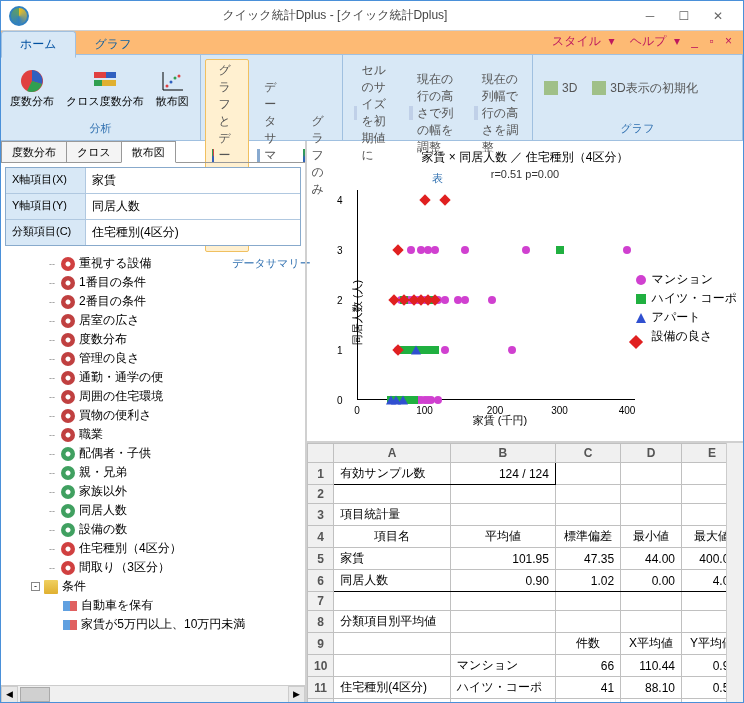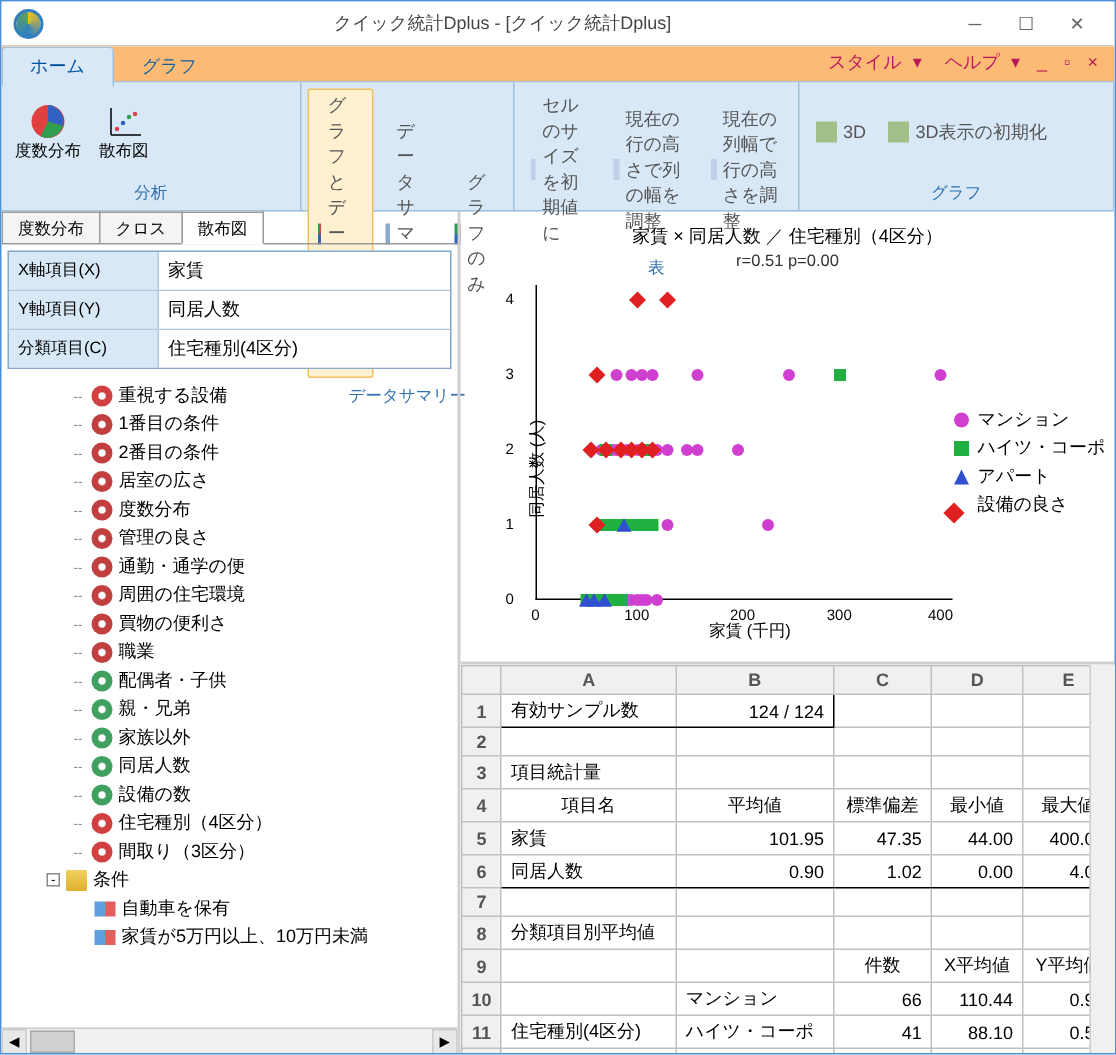--- a/index.html
+++ b/index.html
@@ -25,21 +25,21 @@
 .rlist-item.sel{background:#fff0d0;border-color:#f0c060}
 .rlist-icon{width:14px;height:14px;background:#888}
 .content{display:flex;height:561px}
 .left{width:306px;border-right:2px solid #d0d0d0;display:flex;flex-direction:column}
 .dtabs{height:22px;display:flex;border-bottom:1px solid #999}
 .dtab{padding:3px 10px;border:1px solid #999;border-bottom:none;margin-right:-1px;background:#f4f4f4;cursor:pointer;font-size:11px}
 .dtab.active{background:#fff;border-bottom:1px solid #fff;margin-bottom:-1px}
 .axis-grid{border:1px solid #88aacc;margin:4px;background:#e8f0f8}
 .axis-row{display:flex;border-bottom:1px solid #b0c8e0}
 .axis-row:last-child{border-bottom:none}
-.axis-label{width:100px;padding:4px 6px;background:#d8e8f6;border-right:1px solid #b0c8e0;font-size:11px}
+.axis-label{width:80px;padding:4px 6px;background:#d8e8f6;border-right:1px solid #b0c8e0;font-size:11px}
 .axis-value{flex:1;padding:4px 6px;background:#fff;font-size:12px}
 .tree{flex:1;overflow:auto;padding:4px 2px}
 .tree-item{display:flex;align-items:center;gap:4px;padding:1px 0 1px 46px;cursor:pointer;font-size:12px}
 .tree-item.folder{padding-left:28px}
 .tree-item.sub{padding-left:60px}
 .tree-icon{width:14px;height:14px;flex-shrink:0}
 .ti-s{background:radial-gradient(circle,#fff 20%,#d04040 30%);border-radius:50%}
 .ti-n{background:radial-gradient(circle,#fff 20%,#40a060 30%);border-radius:50%}
 .ti-8{background:radial-gradient(circle,#fff 20%,#c04040 30%);border-radius:50%}
 .ti-folder{background:linear-gradient(#f0d060,#e0b030);border-radius:1px}
@@ -107,20 +107,31 @@
     <div class="ribbon-buttons">
       <div class="rbtn">
         <div class="rbtn-icon">
             <svg width="26" height="26">
               <circle cx="13" cy="13" r="11" fill="#e04040"></circle>
               <path d="M13 13 L13 2 A11 11 0 0 1 23 16 Z" fill="#3060c0"></path>
               <path d="M13 13 L23 16 A11 11 0 0 1 8 23 Z" fill="#30a050"></path>
             </svg>
           </div>
         <div class="rbtn-label">度数分布</div>
+      </div>
+      <div class="rbtn">
+        <div class="rbtn-icon">
+            <svg width="26" height="26">
+              <rect x="2" y="4" width="22" height="6" fill="#e04040"></rect>
+              <rect x="14" y="4" width="10" height="6" fill="#3060c0"></rect>
+              <rect x="2" y="12" width="22" height="6" fill="#30a050"></rect>
+              <rect x="10" y="12" width="14" height="6" fill="#e0b030"></rect>
+            </svg>
+          </div>
+        <div class="rbtn-label">クロス度数分布</div>
       </div>
       <div class="rbtn">
         <div class="rbtn-icon">
             <svg width="26" height="26">
               <line x1="4" y1="4" x2="4" y2="22" stroke="#000"></line>
               <line x1="4" y1="22" x2="24" y2="22" stroke="#000"></line>
               <circle cx="8" cy="18" r="1.5" fill="#e04040"></circle>
               <circle cx="12" cy="14" r="1.5" fill="#3060c0"></circle>
               <circle cx="16" cy="10" r="1.5" fill="#30a050"></circle>
               <circle cx="20" cy="8" r="1.5" fill="#e04040"></circle>

